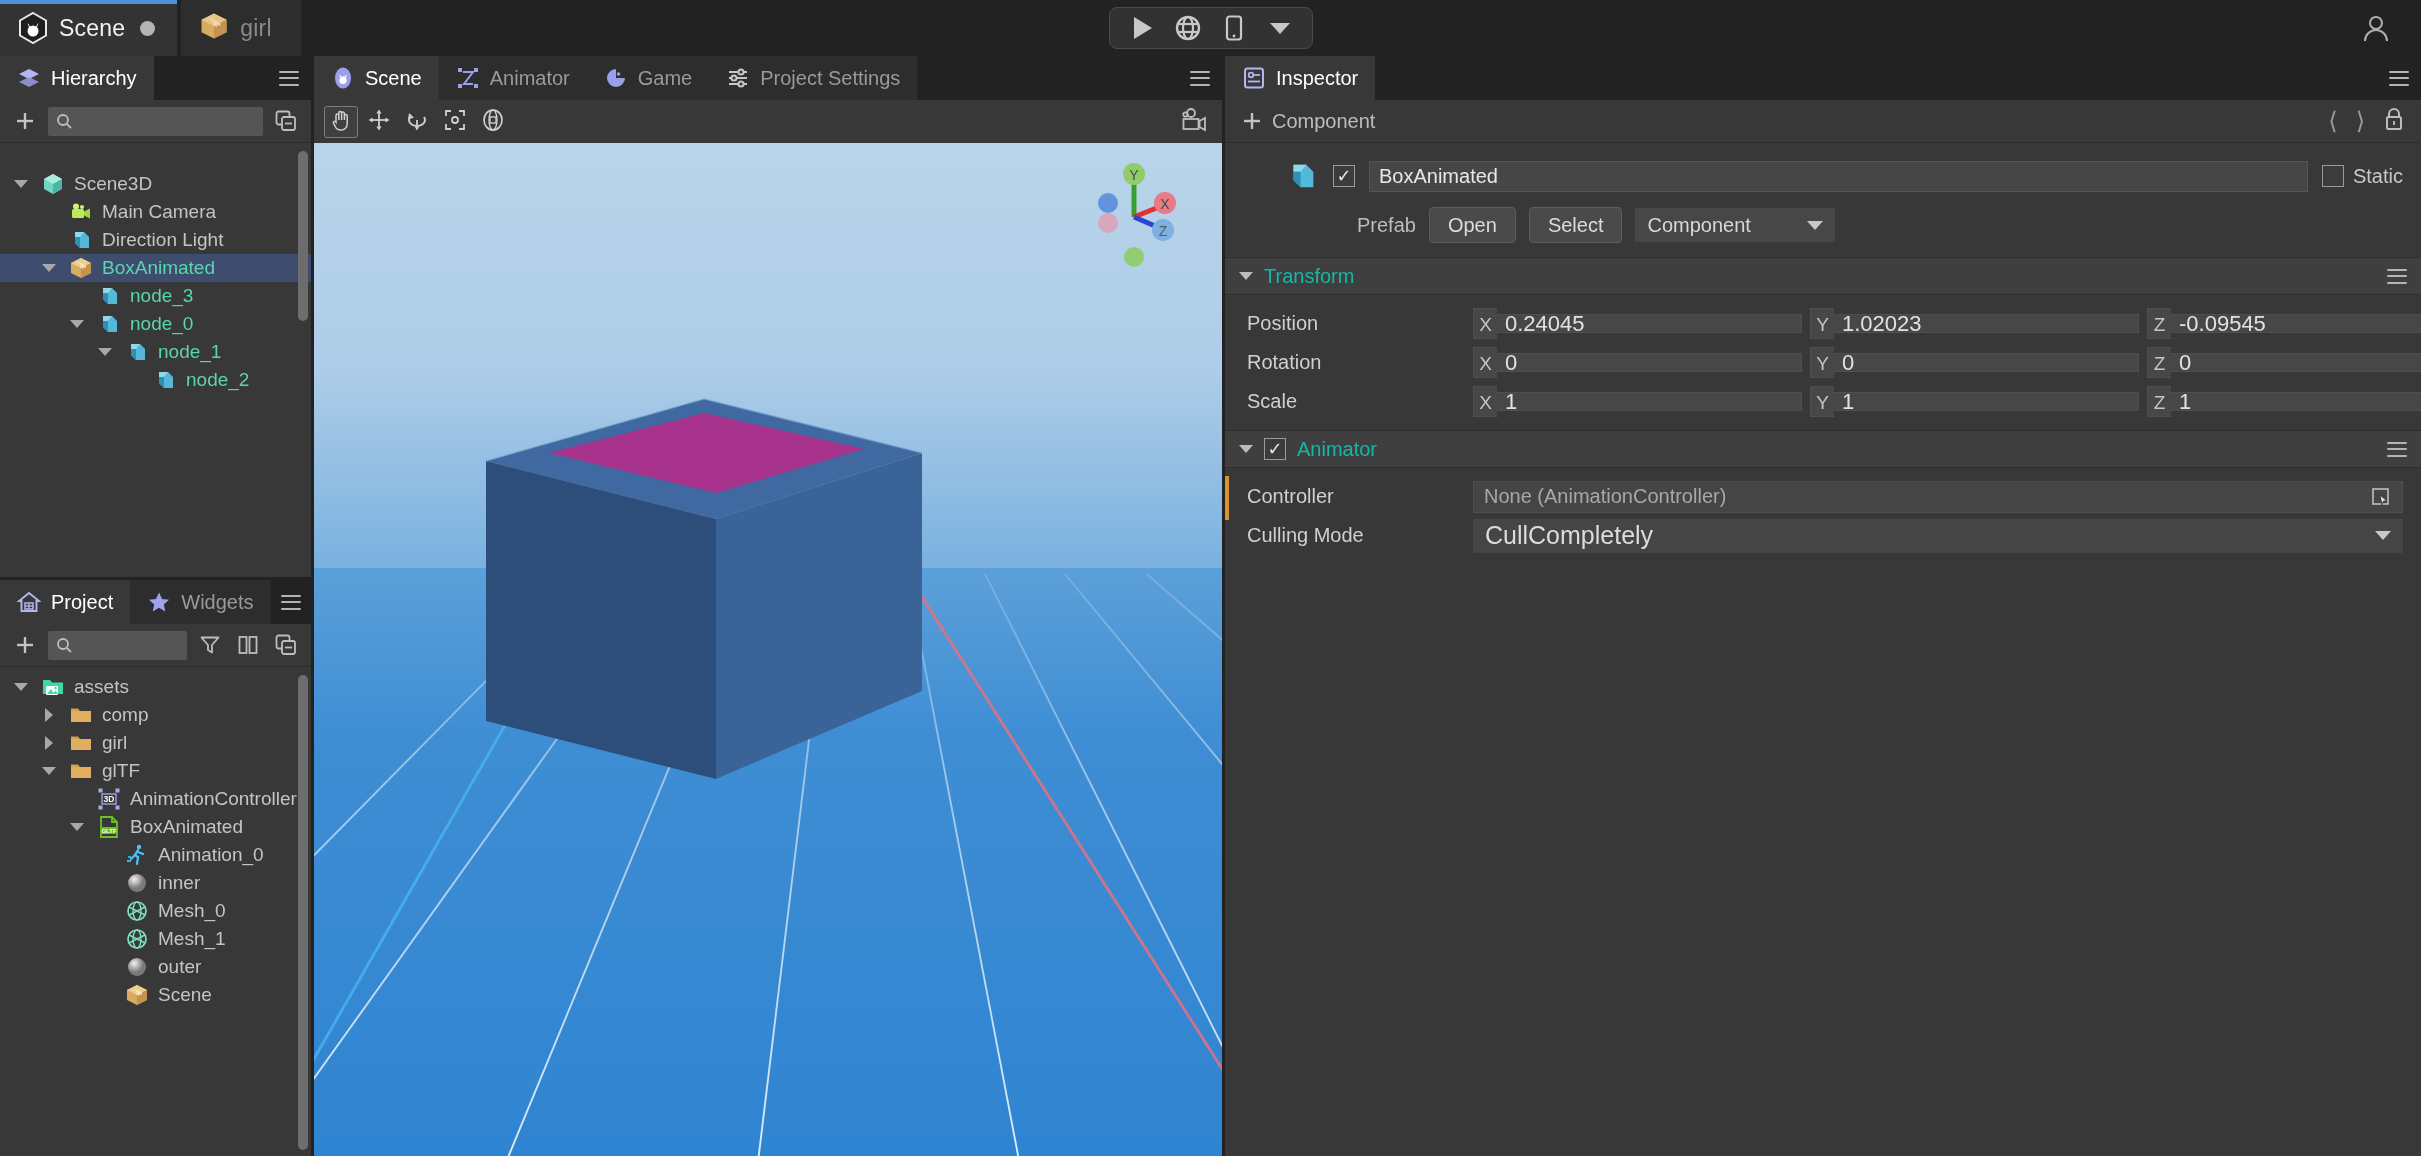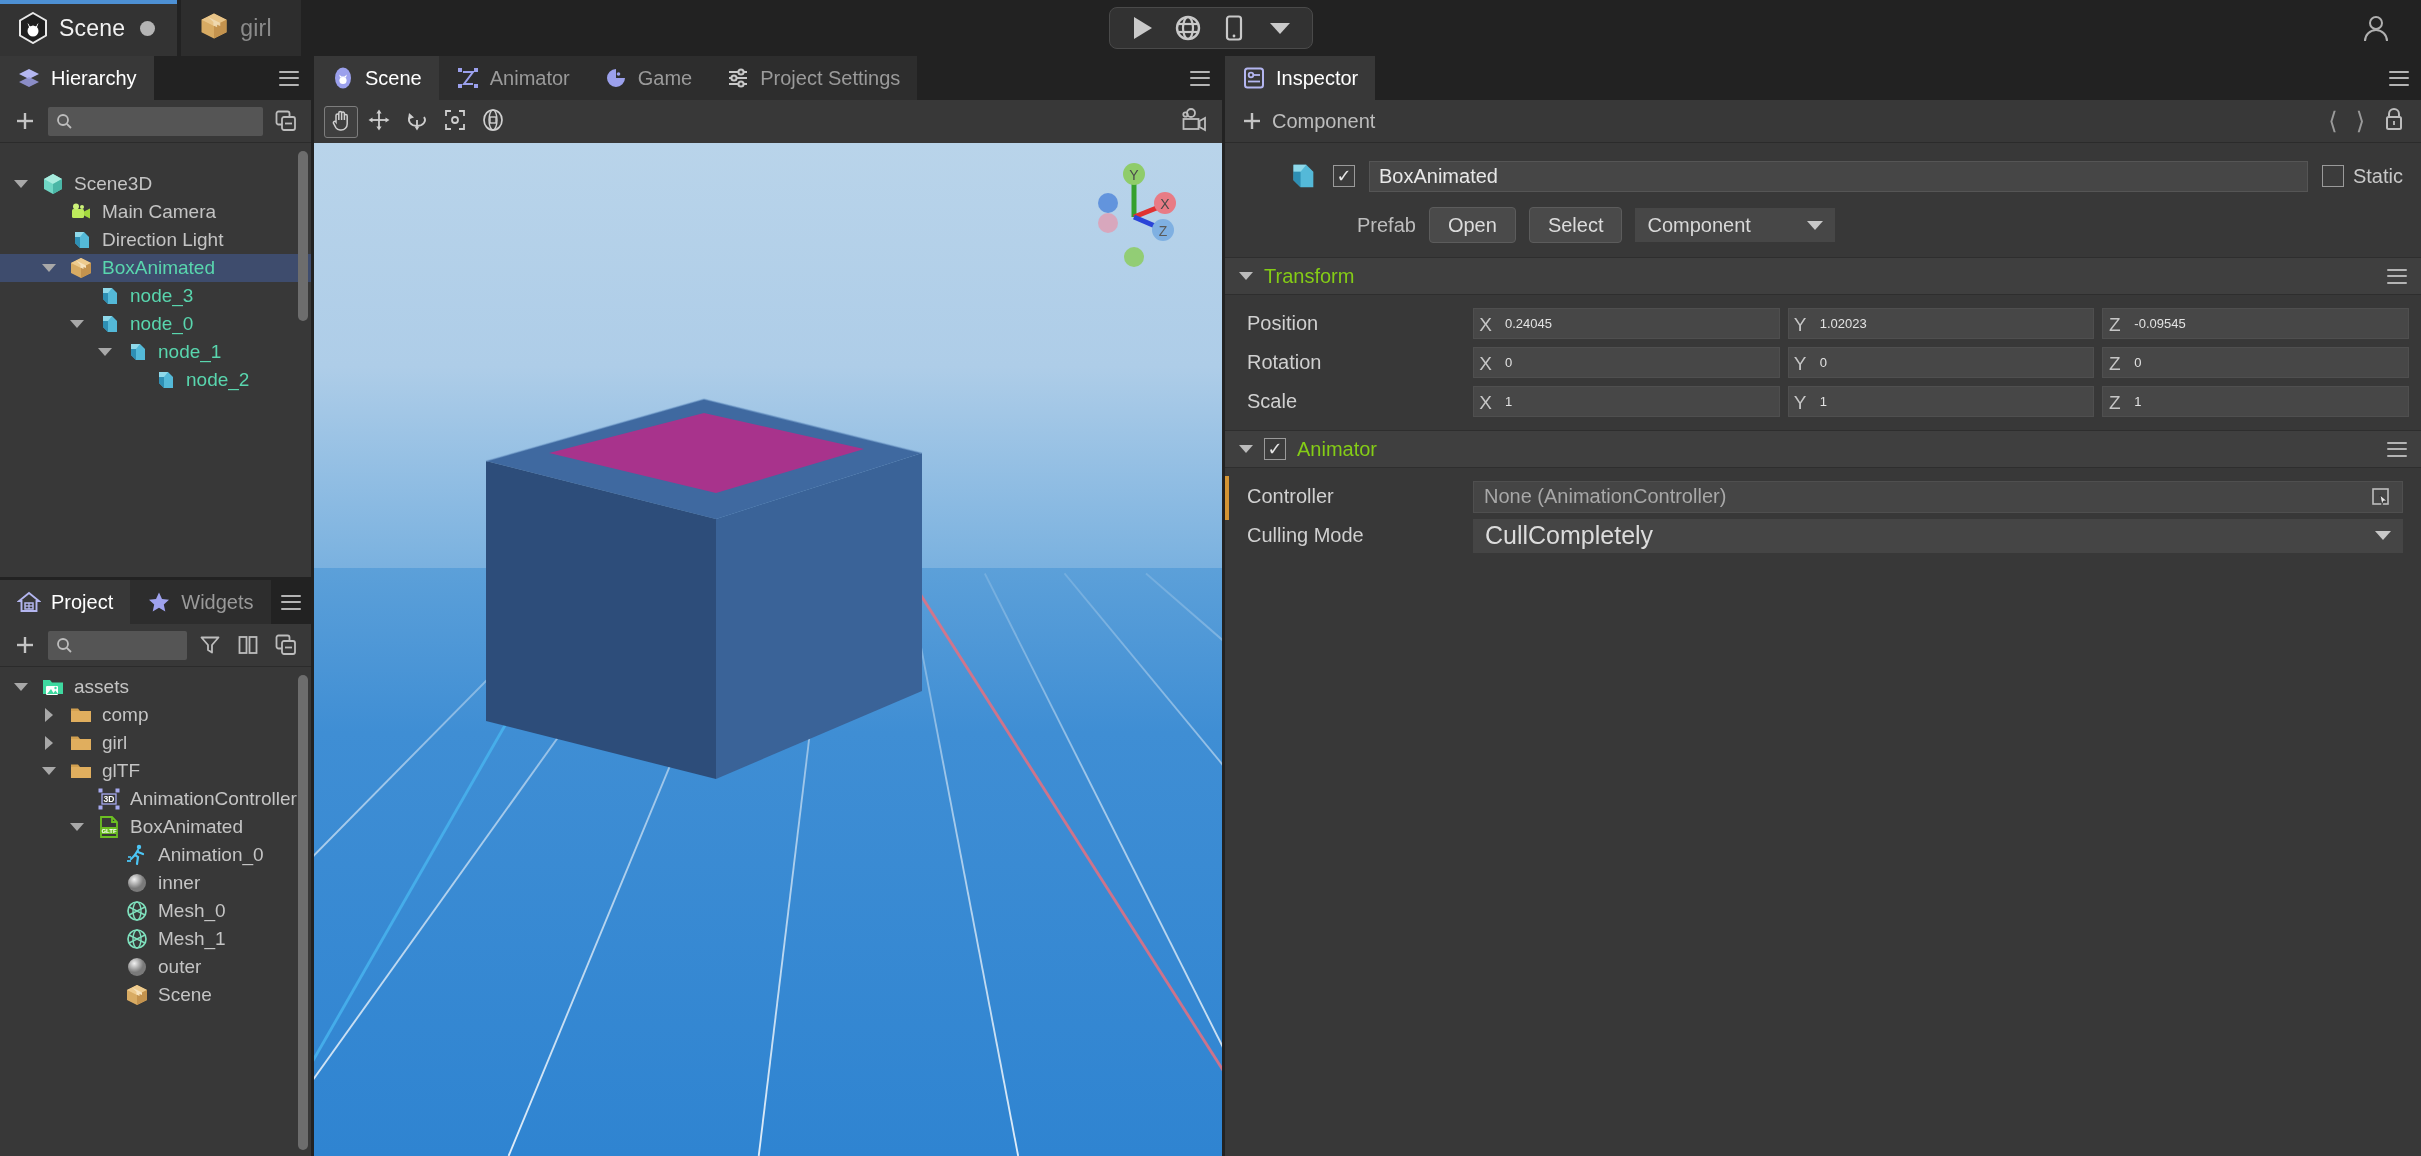--- a/index.html
+++ b/index.html
@@ -179,39 +179,39 @@
   }
   .dropdown {
     height: 34px; min-width: 200px; background: #474747; border: none; color: #d8d8d8;
     font-size: 20px; display: flex; align-items: center; padding: 0 12px; cursor: pointer;
     justify-content: space-between; gap: 16px;
   }
   .dd-caret { width:0; height:0; border-left: 8px solid transparent; border-right: 8px solid transparent; border-top: 9px solid #c8c8c8; }
 
   .comp-header {
     height: 38px; background: #3f3f3f; border-top: 1px solid #2e2e2e; border-bottom: 1px solid #2e2e2e;
-    display: flex; align-items: center; gap: 11px; padding: 0 14px; font-size: 20px; color: #84cc16;
+    display: flex; align-items: center; gap: 11px; padding: 0 14px; font-size: 20px; color: #14b8a6;
   }
   .comp-caret { width:0;height:0;border-left:7px solid transparent;border-right:7px solid transparent;border-top:8px solid #bbbbbb;cursor:pointer; }
   .comp-menu { margin-left: auto; cursor: pointer; }
 
   .comp-body { padding: 9px 0 9px 0; position: relative; }
   .accent-bar { position: absolute; left: 0; top: 8px; width: 4px; background: #d39433; }
 
   .field-row { height: 39px; display: flex; align-items: center; padding-left: 22px; }
   .field-label { width: 226px; font-size: 20px; color: #d0d0d0; flex: 0 0 226px; }
   .vec3 { display: flex; gap: 8px; flex: 1; padding-right: 12px; }
   .vec-item { flex: 1; display: flex; align-items: center; }
   .axis-lbl {
     width: 24px; font-size: 19px; color: #c6c6c6; text-align: center; flex: 0 0 24px;
     background: #474747; height: 31px; line-height: 31px; border: 1px solid #4f4f4f; border-right: none;
   }
   .num-input {
-    flex: 1; height: 31px; background: #474747; border: 1px solid #4f4f4f; border-left: none;
-    color: #e2e2e2; font-size: 13px; padding: 8px 8px; outline: none; min-width: 0;
+    flex: 1; height: 19px; background: #474747; border: 1px solid #4f4f4f; border-left: none;
+    color: #e2e2e2; font-size: 22px; padding: 8px 8px; outline: none; min-width: 0;
     font-family: "Liberation Sans", sans-serif;
   }
   .obj-field {
     flex: 1; height: 32px; background: #454545; border: 1px solid #4f4f4f; display: flex;
     align-items: center; padding: 0 10px; margin-right: 18px; color: #a8a8a8; font-size: 20px;
     cursor: pointer;
   }
   .obj-pick { margin-left: auto; width: 22px; height: 22px; display:flex;align-items:center;justify-content:center; }
   .enum-field {
     flex: 1; height: 34px; background: #454545; border: none; display: flex; align-items: center;

